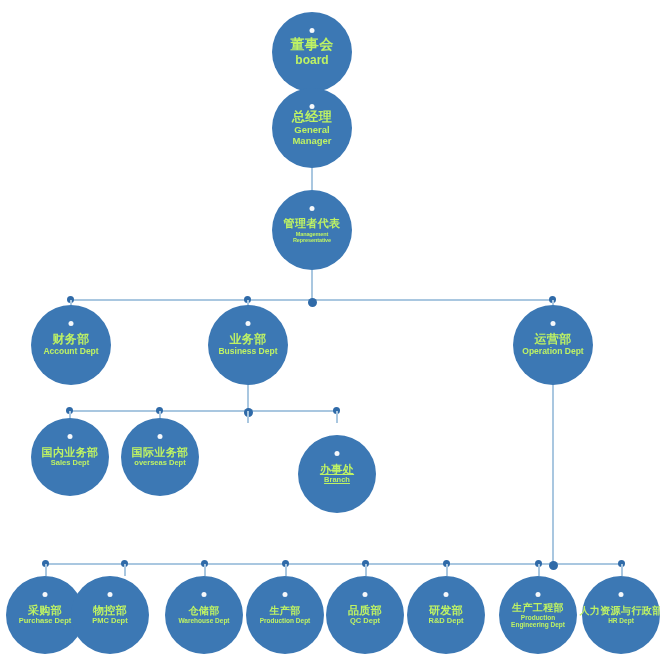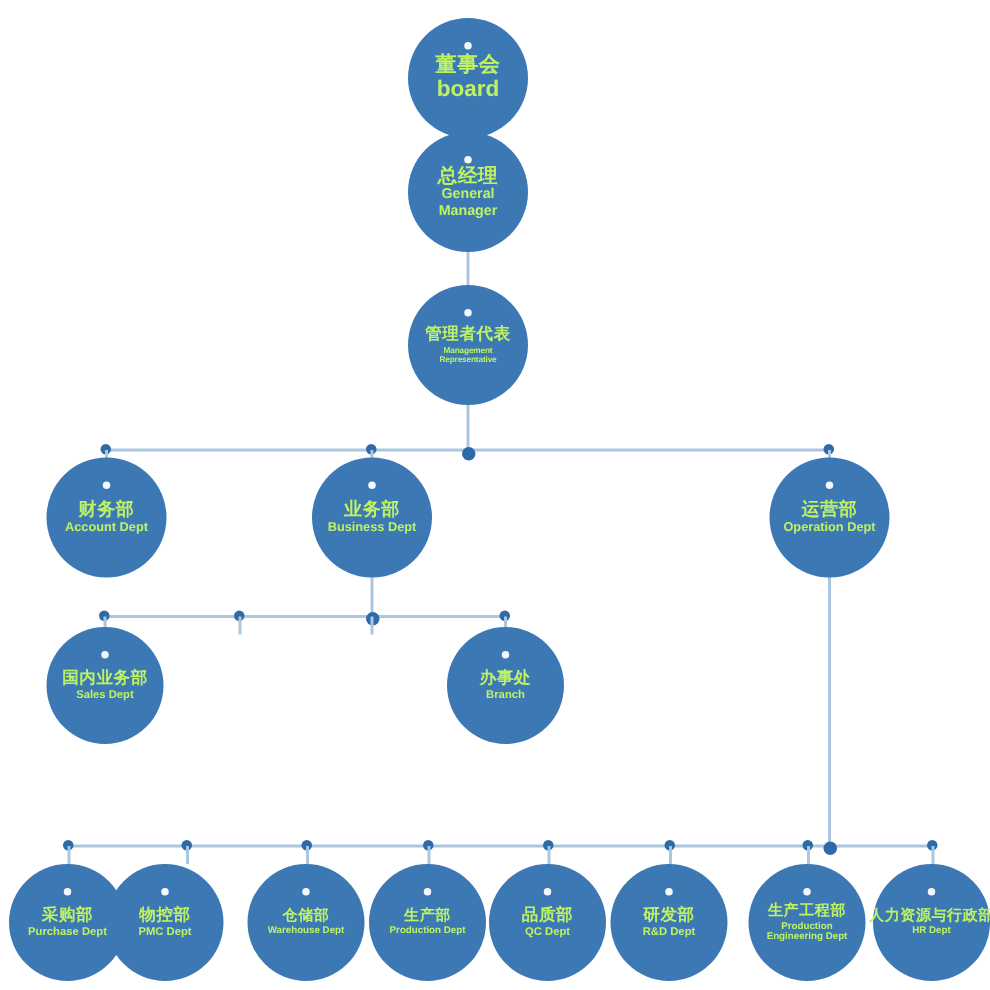--- a/index.html
+++ b/index.html
@@ -72,21 +72,21 @@
   .node .en{
     display:block;
     font-weight:700;
     margin-top:1px;
   }
   
   .n-lg{ width:80px;height:80px; }
   .n-md{ width:78px;height:78px; }
 
   .s-xl .cn{ font-size:14px; }
-  .s-xl .en{ font-size:15px; }
+  .s-xl .en{ font-size:12px; }
 
   .s-lg .cn{ font-size:13px; }
   .s-lg .en{ font-size:9.5px; }
 
   .s-md .cn{ font-size:12px; }
   .s-md .en{ font-size:8.5px; }
 
   .s-sm .cn{ font-size:11px; }
   .s-sm .en{ font-size:7.5px; }
 
@@ -185,23 +185,28 @@
     <span class="cn">运营部</span>
     <span class="en">Operation Dept</span>
   </div>
 
   <div class="node n-md s-sm" style="left:31px;top:418px;text-align:right;">
     <span class="pip"></span>
     <span class="cn">国内业务部</span>
     <span class="en">Sales Dept</span>
   </div>
 
-
-
-  <div class="node n-md s-sm" style="left:298px;top:418px;">
+  <div class="node n-md s-sm" style="left:121px;top:418px;">
+    <span class="pip"></span>
+    <span class="cn">国际业务部</span>
+    <span class="en">overseas Dept</span>
+  </div>
+
+
+  <div class="node n-md s-sm" style="left:298px;top:435px;text-decoration:underline;">
     <span class="pip"></span>
     <span class="cn">办事处</span>
     <span class="en">Branch</span>
   </div>
 
   <div class="node n-md s-sm" style="left:6px;top:576px;">
     <span class="pip"></span>
     <span class="cn">采购部</span>
     <span class="en">Purchase Dept</span>
   </div>

